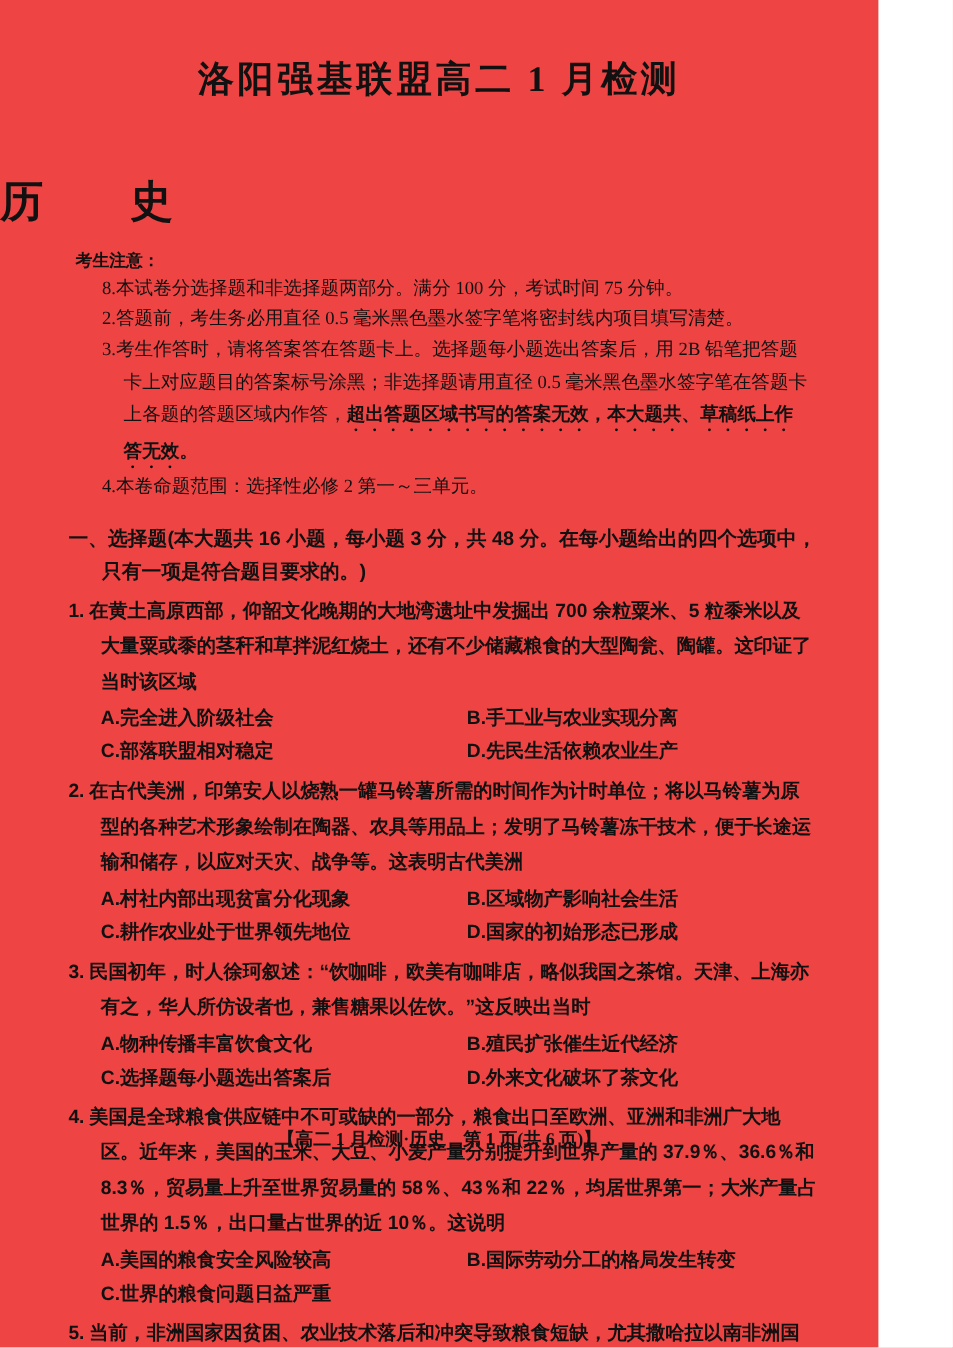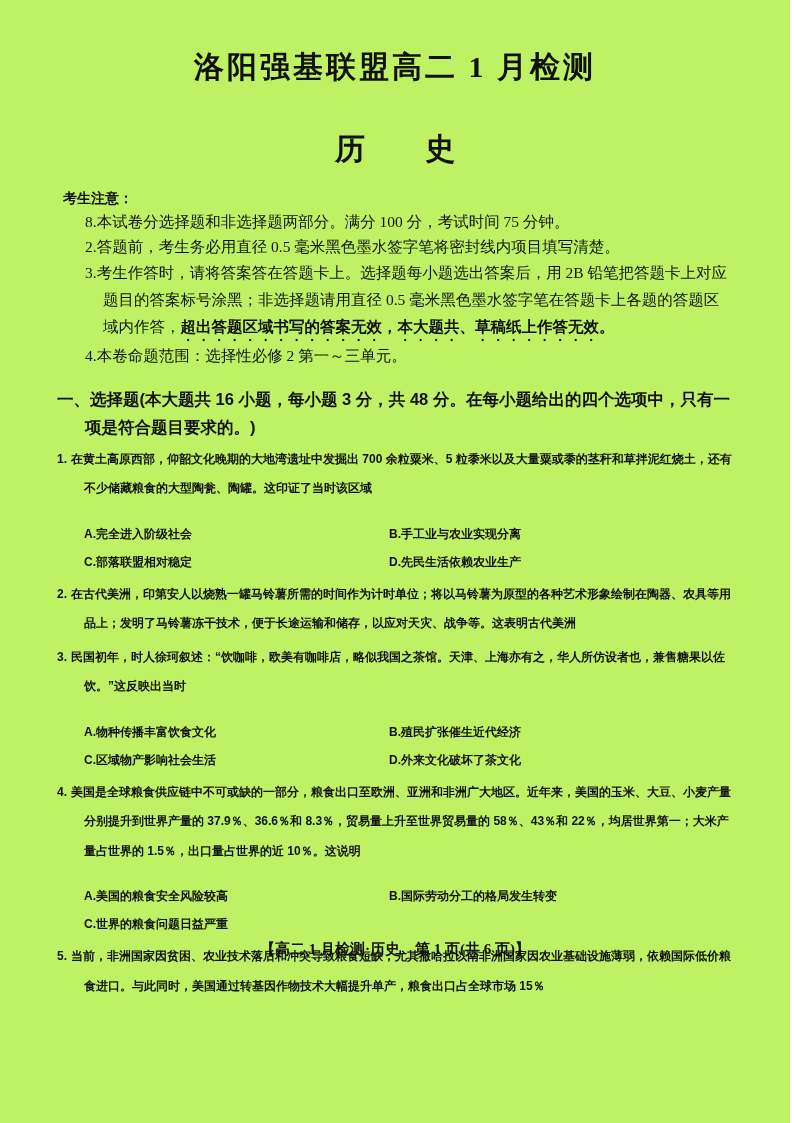--- a/index.html
+++ b/index.html
@@ -6,37 +6,37 @@
   html, body { background: #ffffff; }
   body {
     width: 794px;
     height: 1123px;
     font-family: "Liberation Serif", serif;
     color: #111111;
     position: relative;
     overflow: hidden;
   }
   .page {
-    width: 790px;
+    width: 732px;
     height: 1123px;
-    background: #bef264;
+    background: #ef4444;
     position: relative;
   }
   .exam-title {
     padding-top: 48px;
     text-align: center;
     font-size: 30px;
     font-weight: 700;
     letter-spacing: 3px;
     line-height: 38px;
   }
   .exam-subject {
-    margin-top: 44px;
-    text-align: center;
-    font-size: 30px;
+    margin-top: 63px;
+    text-align: left;
+    font-size: 36px;
     font-weight: 700;
     line-height: 38px;
   }
   .notice {
     margin: 18px 56px 0 63px;
     font-size: 15.5px;
   }
   .notice-heading {
     font-weight: 700;
     font-size: 14px;
@@ -64,33 +64,33 @@
     font-weight: 700;
     line-height: 28px;
     padding-left: 28px;
     text-indent: -28px;
     font-family: "Liberation Sans", sans-serif;
   }
   .question {
     margin: 4px 50px 0 57px;
     font-family: "Liberation Sans", sans-serif;
     font-weight: 700;
-    font-size: 12px;
+    font-size: 16px;
   }
   .stem {
     padding-left: 27px;
     text-indent: -27px;
     line-height: 29.5px;
   }
   .qnum { margin-right: 4px; }
   .options {
     display: grid;
     grid-template-columns: 305px 1fr;
     padding-left: 27px;
-    margin-top: 16px;
+    margin-top: 2px;
   }
   .option { line-height: 28px; }
   .page-footer {
     position: absolute;
     top: 940px;
     left: 0;
     width: 100%;
     text-align: center;
     font-size: 15px;
     font-weight: 700;
@@ -120,28 +120,34 @@
     <div class="options">
       <span class="option">A.完全进入阶级社会</span>
       <span class="option">B.手工业与农业实现分离</span>
       <span class="option">C.部落联盟相对稳定</span>
       <span class="option">D.先民生活依赖农业生产</span>
     </div>
   </div>
 
   <div class="question">
     <p class="stem"><span class="qnum">2.</span><span>在古代美洲，印第安人以烧熟一罐马铃薯所需的时间作为计时单位；将以马铃薯为原型的各种艺术形象绘制在陶器、农具等用品上；发明了马铃薯冻干技术，便于长途运输和储存，以应对天灾、战争等。这表明古代美洲</span></p>
+    <div class="options">
+      <span class="option">A.村社内部出现贫富分化现象</span>
+      <span class="option">B.区域物产影响社会生活</span>
+      <span class="option">C.耕作农业处于世界领先地位</span>
+      <span class="option">D.国家的初始形态已形成</span>
+    </div>
   </div>
 
   <div class="question">
     <p class="stem"><span class="qnum">3.</span><span>民国初年，时人徐珂叙述：“饮咖啡，欧美有咖啡店，略似我国之茶馆。天津、上海亦有之，华人所仿设者也，兼售糖果以佐饮。”这反映出当时</span></p>
     <div class="options">
       <span class="option">A.物种传播丰富饮食文化</span>
       <span class="option">B.殖民扩张催生近代经济</span>
-      <span class="option">C.区域物产影响社会生活</span>
+      <span class="option">C.选择题每小题选出答案后</span>
       <span class="option">D.外来文化破坏了茶文化</span>
     </div>
   </div>
 
   <div class="question">
     <p class="stem"><span class="qnum">4.</span><span>美国是全球粮食供应链中不可或缺的一部分，粮食出口至欧洲、亚洲和非洲广大地区。近年来，美国的玉米、大豆、小麦产量分别提升到世界产量的 37.9％、36.6％和 8.3％，贸易量上升至世界贸易量的 58％、43％和 22％，均居世界第一；大米产量占世界的 1.5％，出口量占世界的近 10％。这说明</span></p>
     <div class="options">
       <span class="option">A.美国的粮食安全风险较高</span>
       <span class="option">B.国际劳动分工的格局发生转变</span>
       <span class="option">C.世界的粮食问题日益严重</span>

